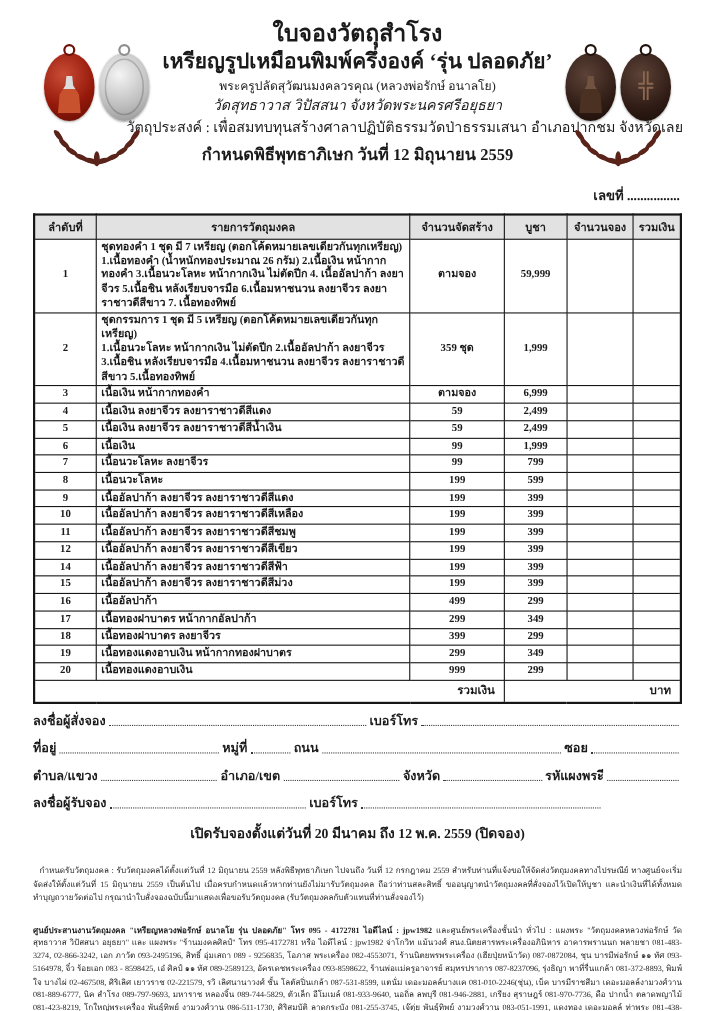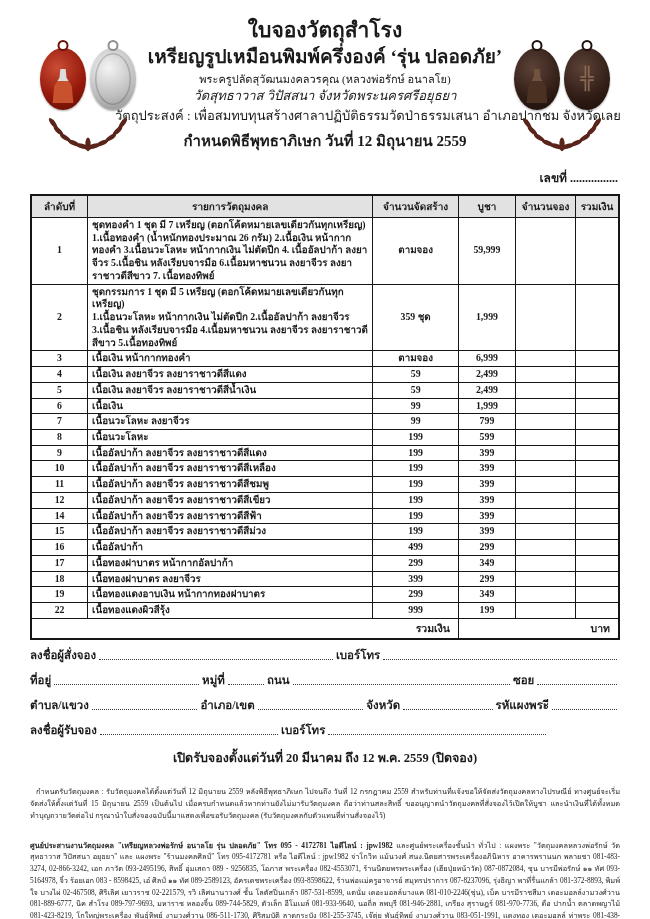--- a/index.html
+++ b/index.html
@@ -353,26 +353,26 @@
           <td class="cell-no">19</td>
           <td class="cell-item">
             <div>เนื้อทองแดงอาบเงิน หน้ากากทองฝาบาตร</div>
           </td>
           <td class="cell-qty">299</td>
           <td class="cell-price">349</td>
           <td class="cell-order"></td>
           <td class="cell-total"></td>
         </tr>
         <tr>
-          <td class="cell-no">22</td>
-          <td class="cell-item">
-            <div>เนื้อทองแดงผิวสีรุ้ง</div>
+          <td class="cell-no">20</td>
+          <td class="cell-item">
+            <div>เนื้อทองแดงอาบเงิน</div>
           </td>
           <td class="cell-qty">999</td>
-          <td class="cell-price">199</td>
+          <td class="cell-price">299</td>
           <td class="cell-order"></td>
           <td class="cell-total"></td>
         </tr>
       </tbody>
     <tfoot>
       <tr class="total-row">
         <td colspan="3" class="t-label">รวมเงิน</td>
         <td colspan="3" class="t-baht">บาท</td>
       </tr>
     </tfoot>

